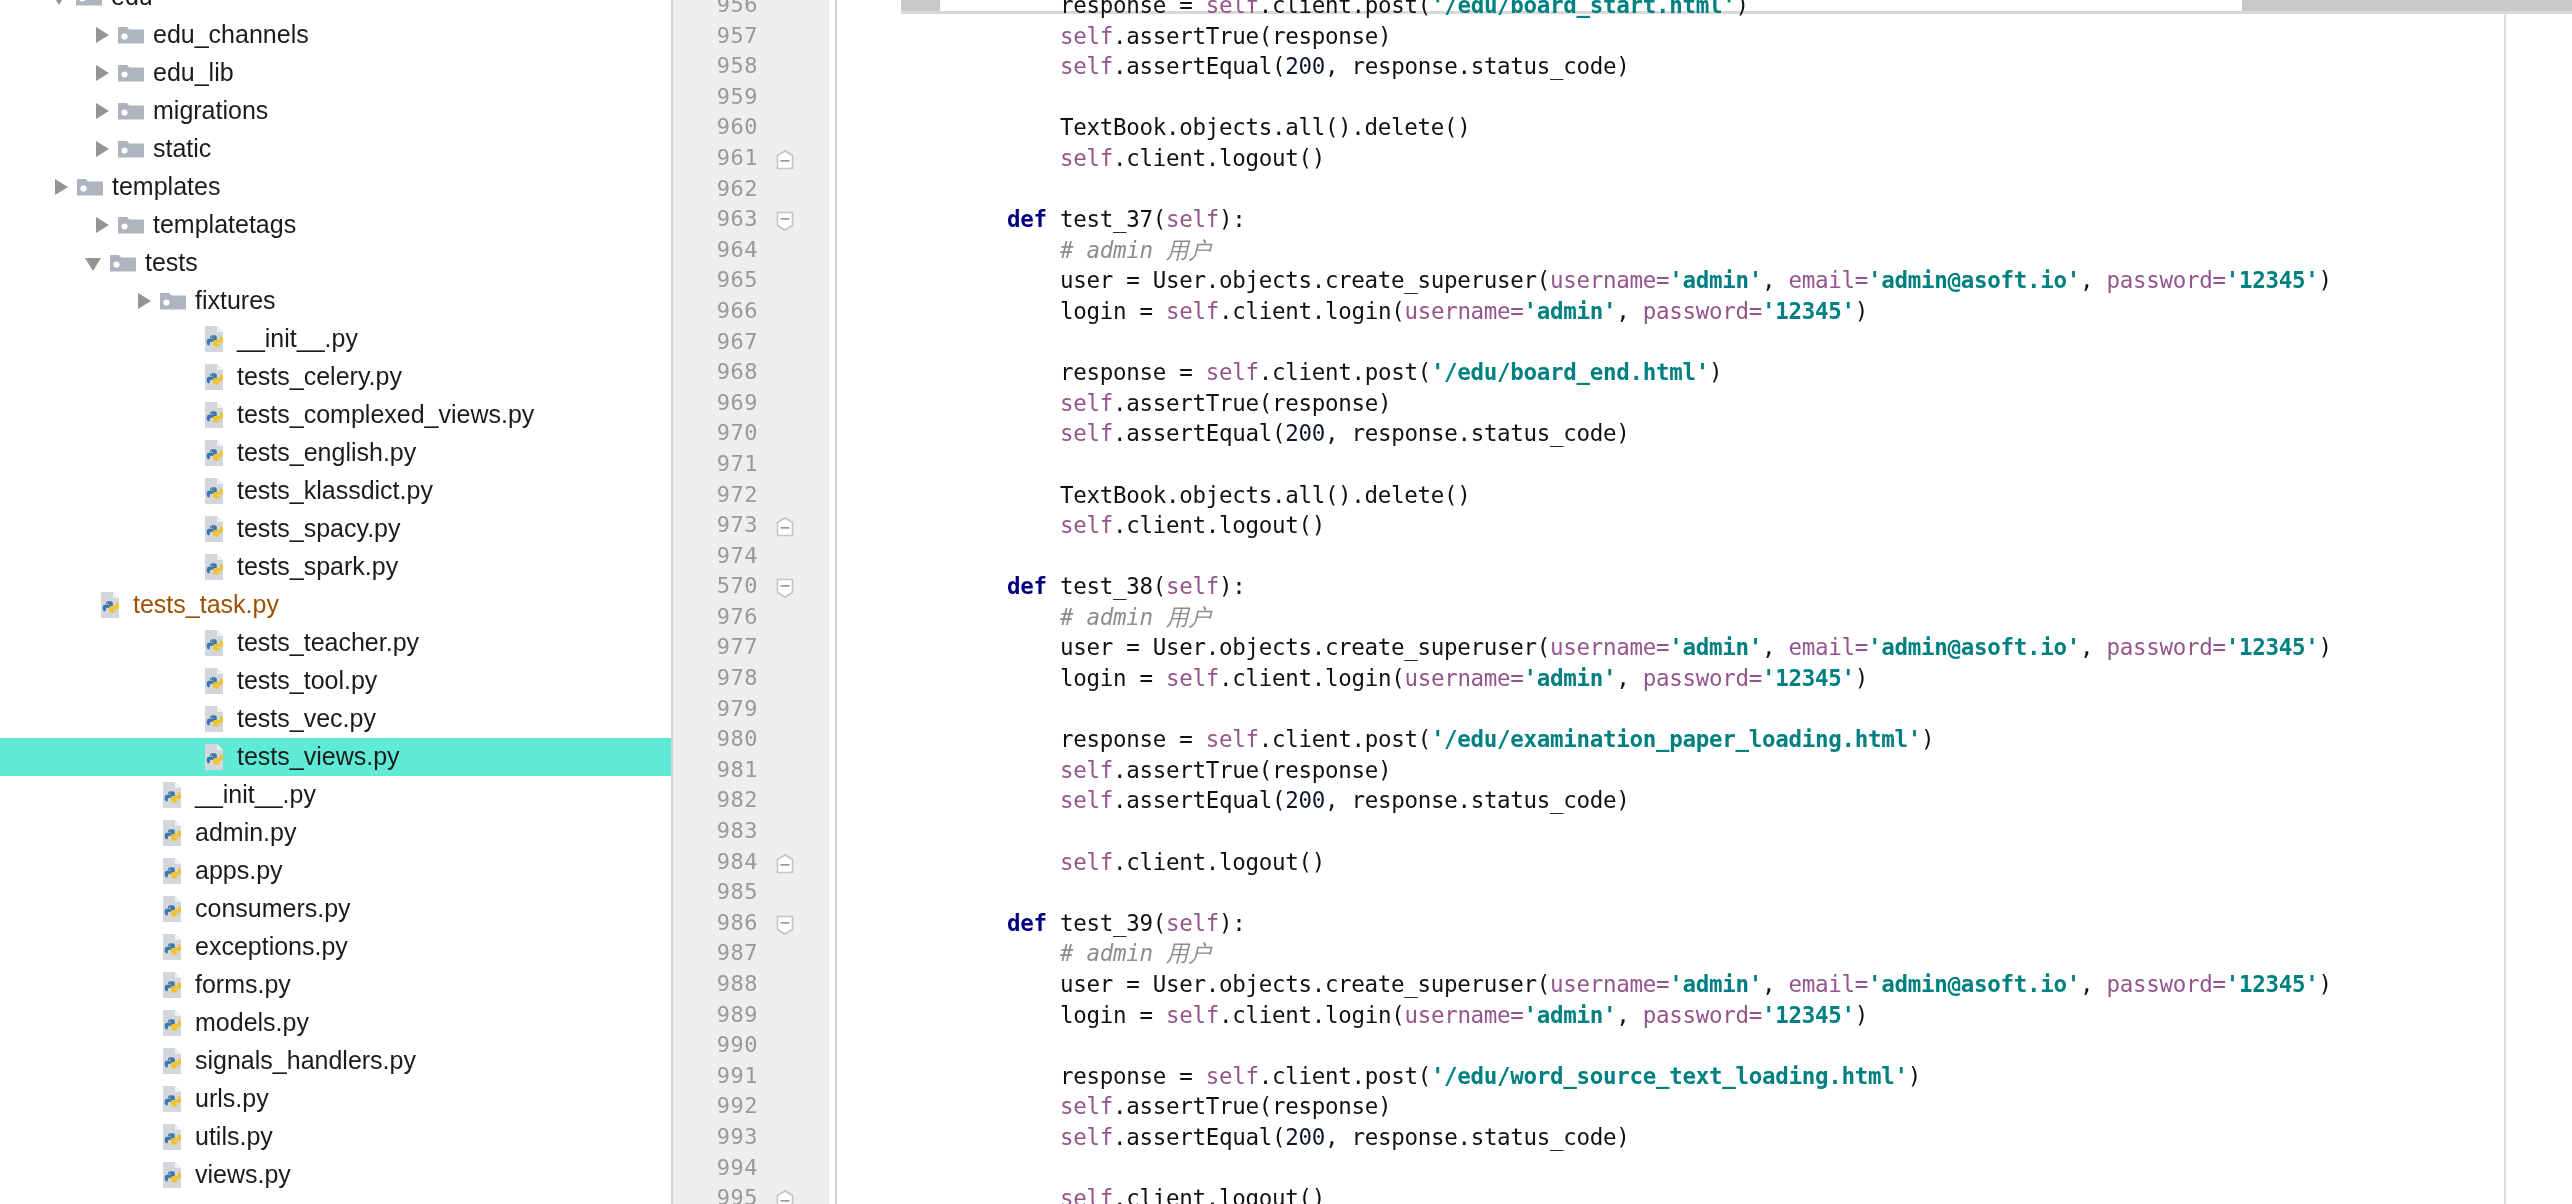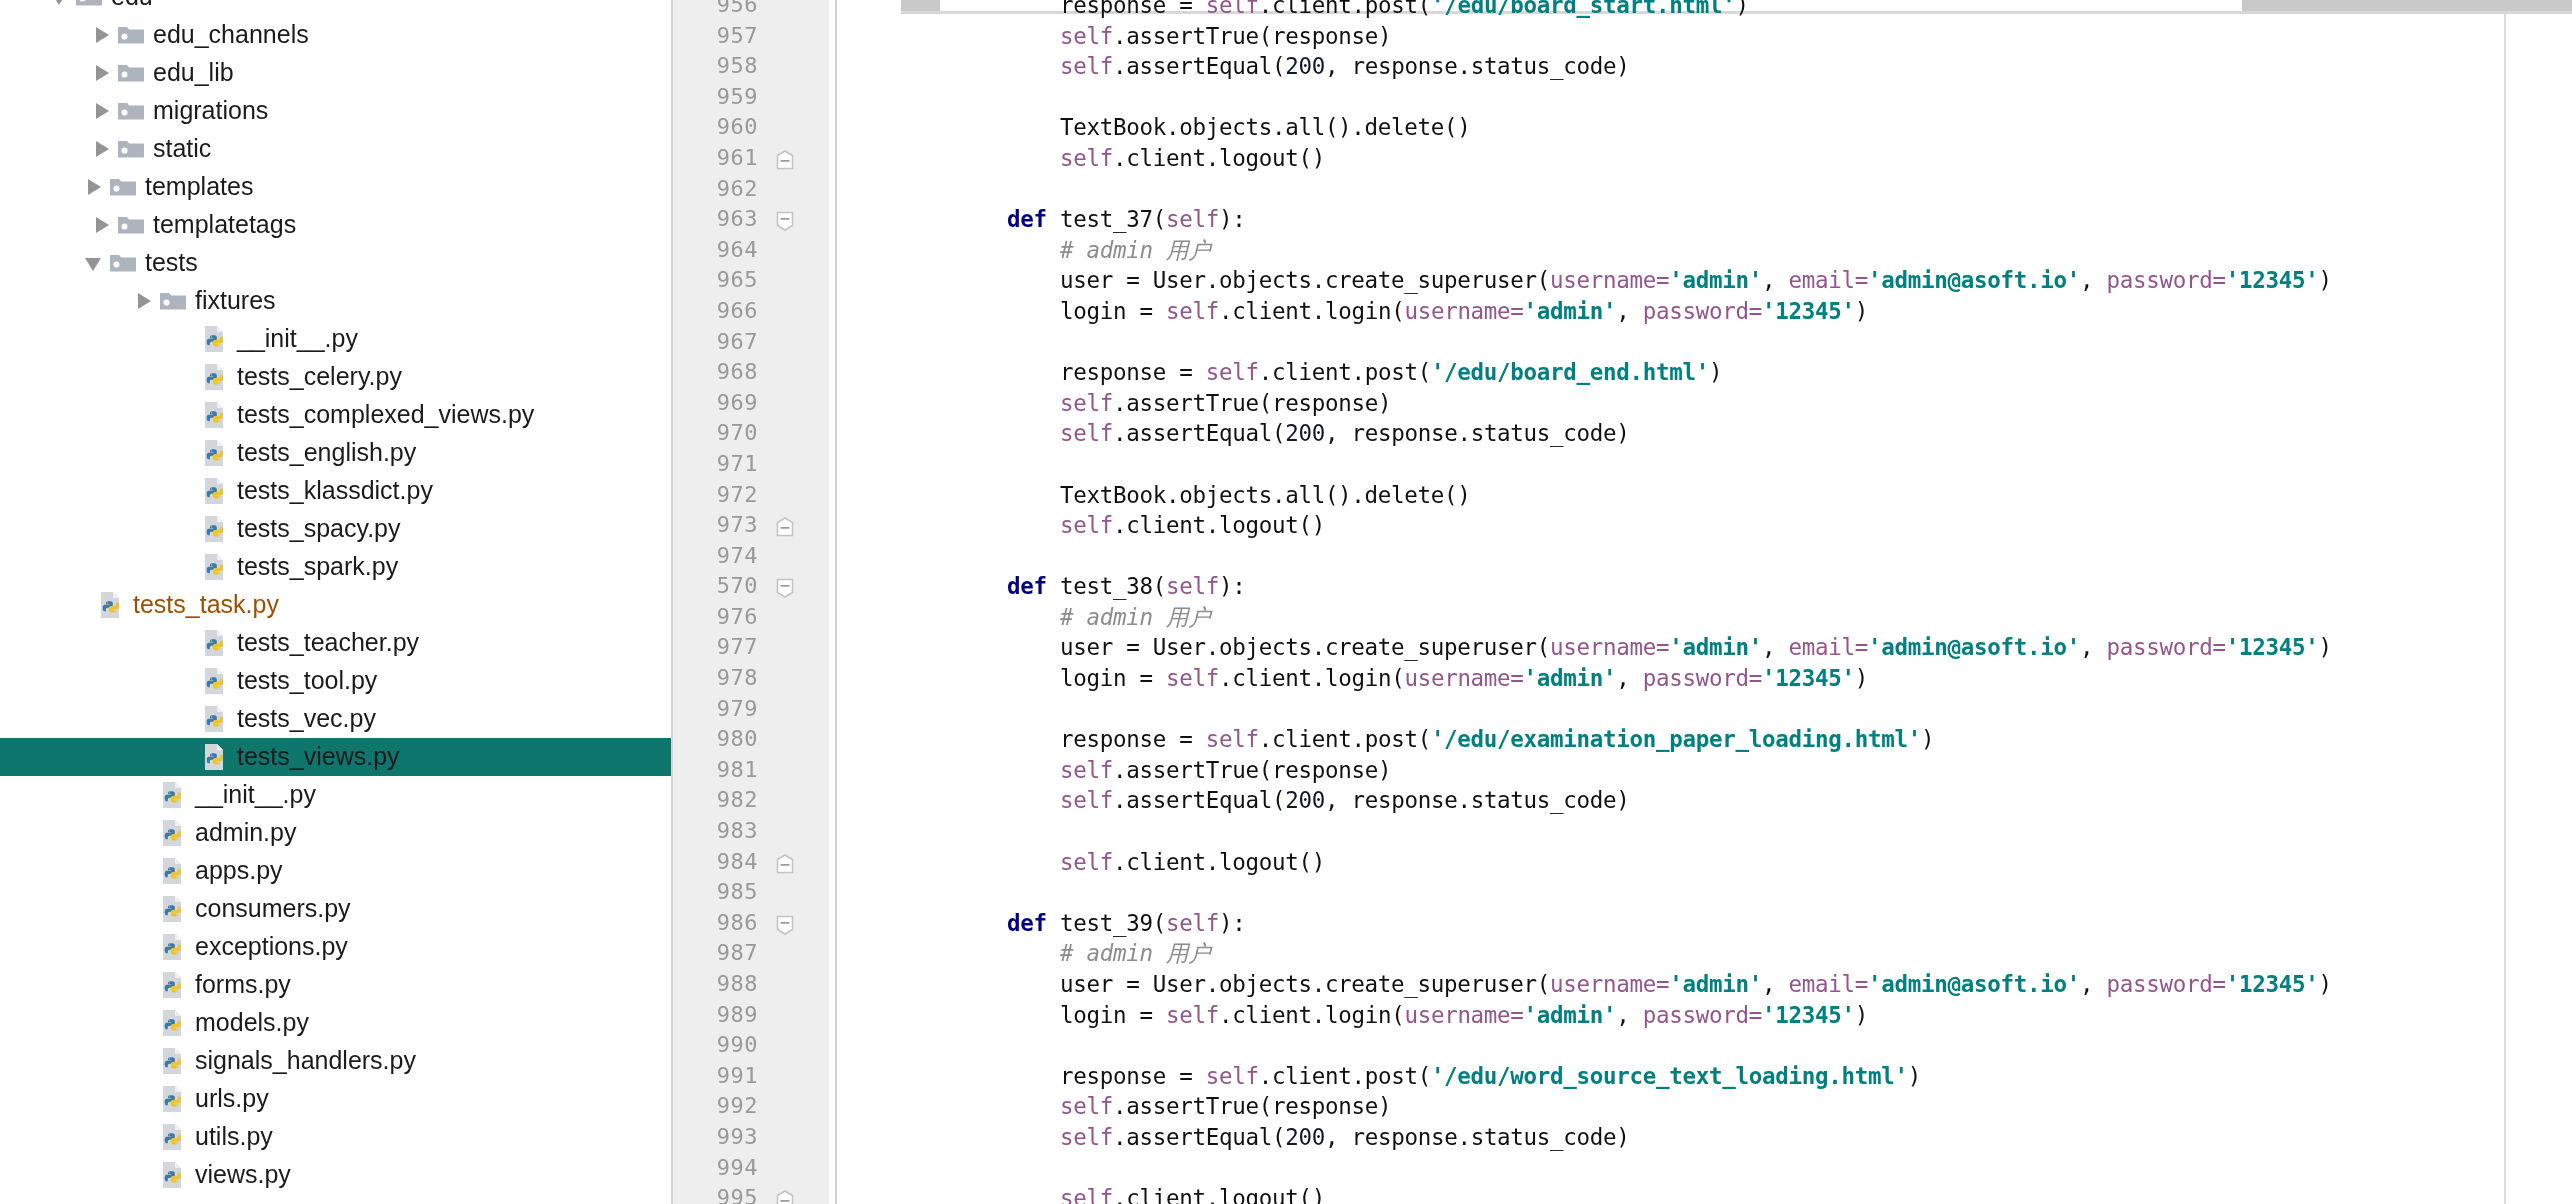--- a/index.html
+++ b/index.html
@@ -29,21 +29,21 @@
   .tree-row {
     position: relative;
     height: 38px;
     display: flex;
     align-items: center;
     white-space: nowrap;
     font-size: 25px;
     color: #1b1b1b;
     font-family: "Liberation Sans", sans-serif;
   }
-  .tree-row.selected { background: #0f766e; }
+  .tree-row.selected { background: #5eead4; }
   .tree-row .arrow {
     width: 26px; height: 26px;
     flex: none;
     position: relative;
   }
   .tree-row .arrow.collapsed::before {
     content: "";
     position: absolute;
     left: 6px; top: 5px;
     border-left: 13px solid #949494;
@@ -218,21 +218,21 @@
           <span class="tree-label">migrations</span>
         </div>
         <div class="tree-row" style="padding-left:90px;">
           <span class="arrow collapsed"></span>
           <span class="ico"><svg width="30" height="30" viewBox="0 0 30 30">
               <path d="M2 7 h9 l2.2 2.6 H28 v14 H2 Z" fill="#adb4bd"></path>
               <circle cx="8.5" cy="16.5" r="3.1" fill="#ffffff"></circle>
             </svg></span>
           <span class="tree-label">static</span>
         </div>
-        <div class="tree-row" style="padding-left:82px;">
+        <div class="tree-row" style="padding-left:49px;">
           <span class="arrow collapsed"></span>
           <span class="ico"><svg width="30" height="30" viewBox="0 0 30 30">
               <path d="M2 7 h9 l2.2 2.6 H28 v14 H2 Z" fill="#adb4bd"></path>
               <circle cx="8.5" cy="16.5" r="3.1" fill="#ffffff"></circle>
             </svg></span>
           <span class="tree-label">templates</span>
         </div>
         <div class="tree-row" style="padding-left:90px;">
           <span class="arrow collapsed"></span>
           <span class="ico"><svg width="30" height="30" viewBox="0 0 30 30">

